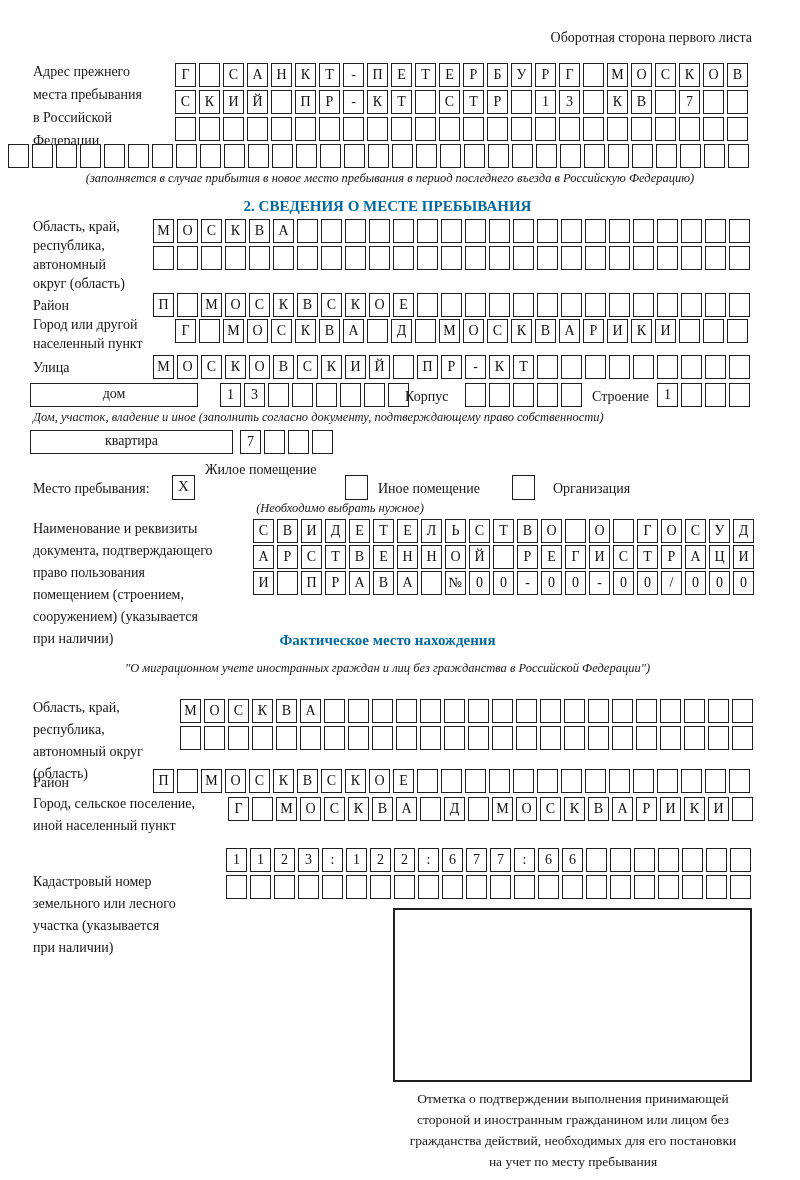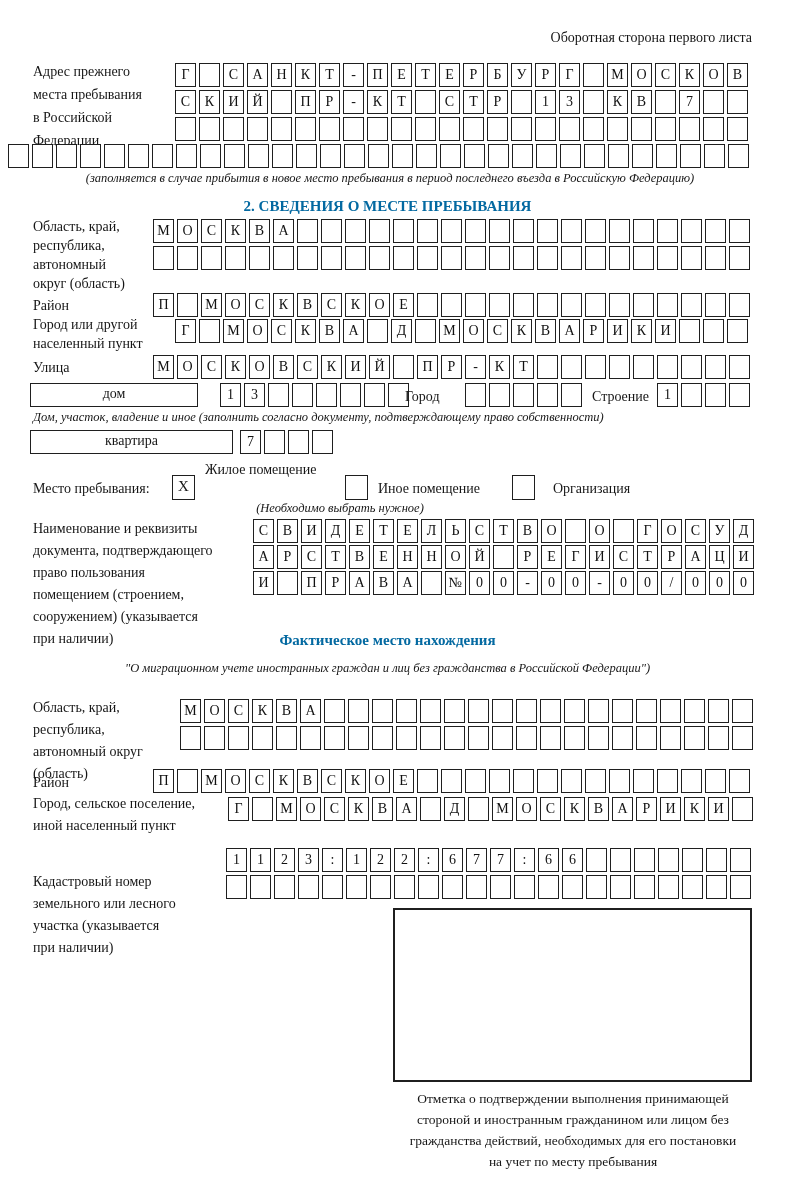--- a/index.html
+++ b/index.html
@@ -61,21 +61,21 @@
       <div>Город или другой</div>
       <div>населенный пункт</div>
     </div>
   <div class="abs cellrow" style="left:175px;top:319px;"><span class="cell">Г</span><span class="cell"></span><span class="cell">М</span><span class="cell">О</span><span class="cell">С</span><span class="cell">К</span><span class="cell">В</span><span class="cell">А</span><span class="cell"></span><span class="cell">Д</span><span class="cell"></span><span class="cell">М</span><span class="cell">О</span><span class="cell">С</span><span class="cell">К</span><span class="cell">В</span><span class="cell">А</span><span class="cell">Р</span><span class="cell">И</span><span class="cell">К</span><span class="cell">И</span><span class="cell"></span><span class="cell"></span><span class="cell"></span></div>
 
   <div class="abs lbl" style="left:33px;top:356px;">Улица</div>
   <div class="abs cellrow" style="left:153px;top:355px;"><span class="cell">М</span><span class="cell">О</span><span class="cell">С</span><span class="cell">К</span><span class="cell">О</span><span class="cell">В</span><span class="cell">С</span><span class="cell">К</span><span class="cell">И</span><span class="cell">Й</span><span class="cell"></span><span class="cell">П</span><span class="cell">Р</span><span class="cell">-</span><span class="cell">К</span><span class="cell">Т</span><span class="cell"></span><span class="cell"></span><span class="cell"></span><span class="cell"></span><span class="cell"></span><span class="cell"></span><span class="cell"></span><span class="cell"></span><span class="cell"></span></div>
 
   <div class="abs wbox" style="left:30px;top:383px;width:168px;">дом</div>
   <div class="abs cellrow" style="left:203px;top:383px;padding-left:17px;"><span class="cell">1</span><span class="cell">3</span><span class="cell"></span><span class="cell"></span><span class="cell"></span><span class="cell"></span><span class="cell"></span><span class="cell"></span></div>
-  <div class="abs lbl" style="left:405px;top:385px;">Город</div>
+  <div class="abs lbl" style="left:405px;top:385px;">Корпус</div>
   <div class="abs cellrow" style="left:465px;top:383px;"><span class="cell"></span><span class="cell"></span><span class="cell"></span><span class="cell"></span><span class="cell"></span></div>
   <div class="abs lbl" style="left:592px;top:385px;">Строение</div>
   <div class="abs cellrow" style="left:657px;top:383px;"><span class="cell">1</span><span class="cell"></span><span class="cell"></span><span class="cell"></span></div>
   <div class="abs note" style="left:33px;top:410px;width:740px;">Дом, участок, владение и иное (заполнить согласно документу, подтверждающему право собственности)</div>
 
   <div class="abs wbox" style="left:30px;top:430px;width:203px;">квартира</div>
   <div class="abs cellrow" style="left:240px;top:430px;"><span class="cell">7</span><span class="cell"></span><span class="cell"></span><span class="cell"></span></div>
 
   <div class="abs lbl" style="left:33px;top:477px;">Место пребывания:</div>
   <span class="abs chk" style="left:172px;top:475px;">X</span>

